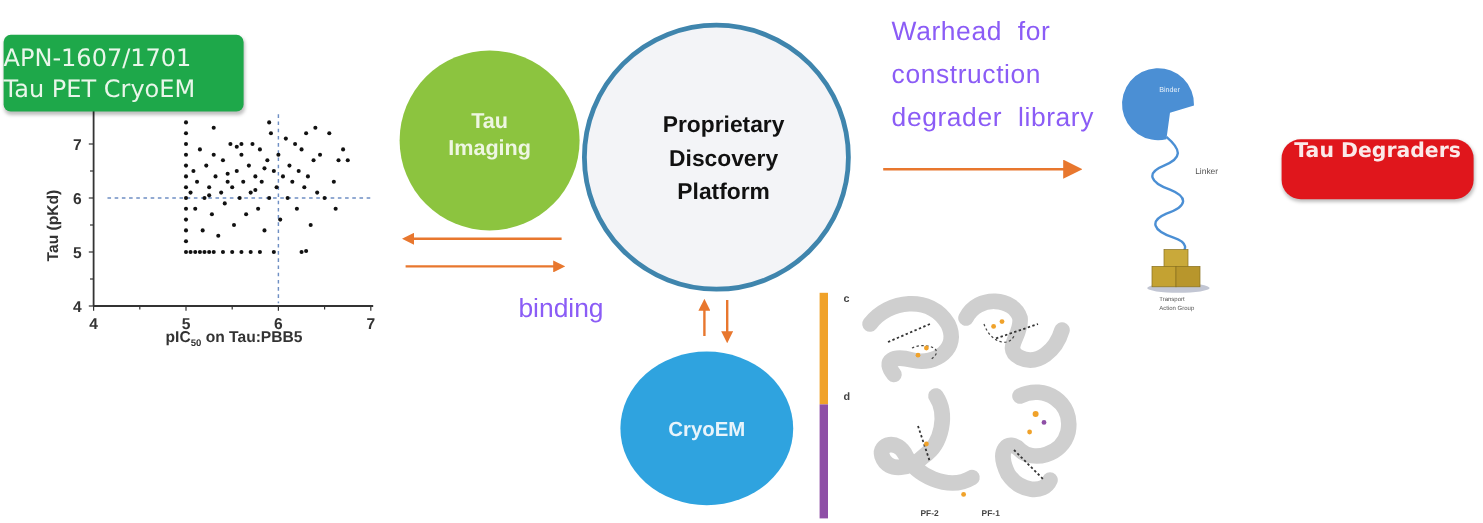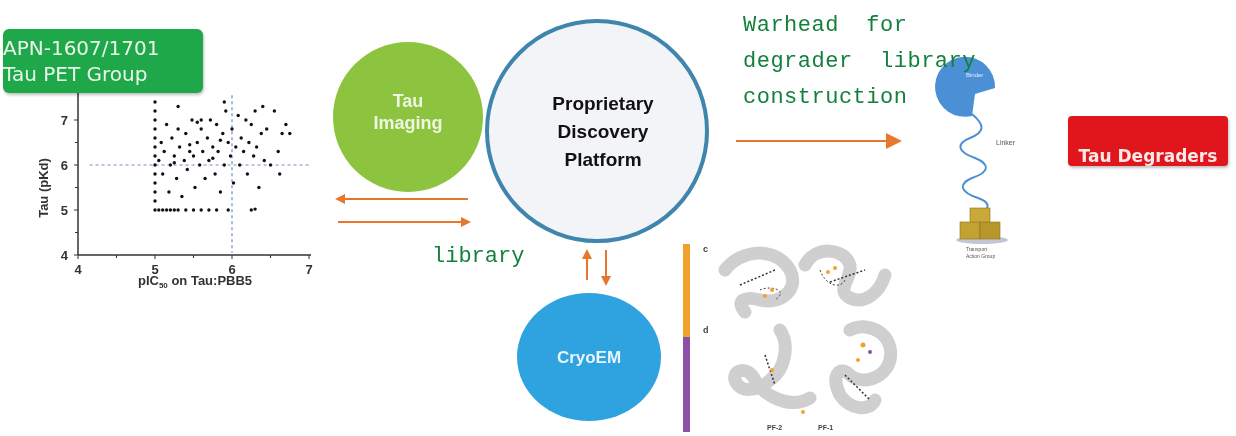--- a/index.html
+++ b/index.html
@@ -10,27 +10,27 @@
 
   .tracer-box {
     left: 3px; top: 29px; width: 200px; height: 64px;
     background: #1ea84a; border-radius: 6px;
     box-shadow: 1px 2px 3px rgba(0,0,0,0.25);
     color: #e9f6ea; font-family: "DejaVu Sans", sans-serif; font-size: 20px;
     text-align: left; line-height: 26px; padding-top: 6px; box-sizing: border-box;
   }
   .degraders-box {
     left: 1068px; top: 116px; width: 160px; height: 50px;
-    background: #e0161c; border-radius: 4px;
+    background: #e0161c; border-radius: 16px;
     box-shadow: 1px 2px 3px rgba(0,0,0,0.25);
     color: #fbe9e9; font-family: "DejaVu Sans", sans-serif; font-weight: bold; font-size: 17px;
-    display: flex; align-items: flex-end; justify-content: center;
+    display: flex; align-items: flex-start; justify-content: center;
   }
   .label-text {
-    color: #15803d; font-family: Liberation Mono, monospace; font-size: 22px; line-height: 36px;
+    color: #8b5cf6; font-family: Liberation Sans, sans-serif; font-size: 22px; line-height: 36px;
   }
   .warhead { left: 743px; top: 8px; width: 240px; letter-spacing: 0.5px; }
   .validation { left: 432px; top: 240px; width: 150px; line-height: 34px; }
 </style>
 </head>
 <body>
 
 <svg class="abs" style="left:0;top:0" width="330" height="300" viewBox="0 0 330 300">
   <g id="chart-axes">
       <line x1="78" y1="255" x2="311" y2="255" stroke="#333" stroke-width="1.5"></line>
@@ -164,21 +164,21 @@
       <line x1="75" y1="232.5" x2="78" y2="232.5" stroke="#333" stroke-width="1"></line>
       <line x1="75" y1="187.5" x2="78" y2="187.5" stroke="#333" stroke-width="1"></line>
       <line x1="75" y1="142.5" x2="78" y2="142.5" stroke="#333" stroke-width="1"></line>
     </g>
   <text id="chart-xlabel" x="195" y="285" text-anchor="middle" font-size="13" fill="#333" font-weight="bold"><tspan>pIC</tspan><tspan font-size="8" dy="3">50</tspan><tspan dy="-3"> on Tau:PBB5</tspan></text>
   <text id="chart-ylabel" transform="translate(48,188) rotate(-90)" text-anchor="middle" font-size="13" fill="#333" font-weight="bold">Tau (pKd)</text>
 </svg>
 
 <div class="abs tracer-box">
   <div>APN-1607/1701</div>
-  <div>Tau PET Group</div>
+  <div>Tau PET CryoEM</div>
 </div>
 
 <svg class="abs" style="left:0;top:0" width="1236" height="436" viewBox="0 0 1236 436">
   <defs>
     <marker id="ah" markerWidth="10" markerHeight="10" refX="7" refY="5" orient="auto" markerUnits="userSpaceOnUse">
       <path d="M0,0 L10,5 L0,10 z" fill="#e8772e"></path>
     </marker>
     <marker id="ahBig" markerWidth="16" markerHeight="16" refX="12" refY="8" orient="auto" markerUnits="userSpaceOnUse">
       <path d="M0,0 L16,8 L0,16 z" fill="#e8772e"></path>
     </marker>
@@ -249,23 +249,23 @@
     <circle cx="870" cy="352" r="2" fill="#8e4fa6"></circle>
       <circle cx="858" cy="360" r="2" fill="#f0a22a"></circle>
     <circle cx="803" cy="412" r="2" fill="#f0a22a"></circle>
     <text x="767" y="430" font-size="7" font-weight="bold" fill="#444">PF-2</text>
     <text x="818" y="430" font-size="7" font-weight="bold" fill="#444">PF-1</text>
   </g>
 </svg>
 
 <div class="abs label-text warhead">
   <div style="white-space:pre">Warhead  for</div>
+  <div style="white-space:pre">construction</div>
   <div style="white-space:pre">degrader  library</div>
-  <div style="white-space:pre">construction</div>
 </div>
 
 <div class="abs label-text validation">
-  <div>library</div>
+  <div>binding</div>
 </div>
 
 <div class="abs degraders-box">
   <span>Tau Degraders</span>
 </div>
 
 </body></html>

